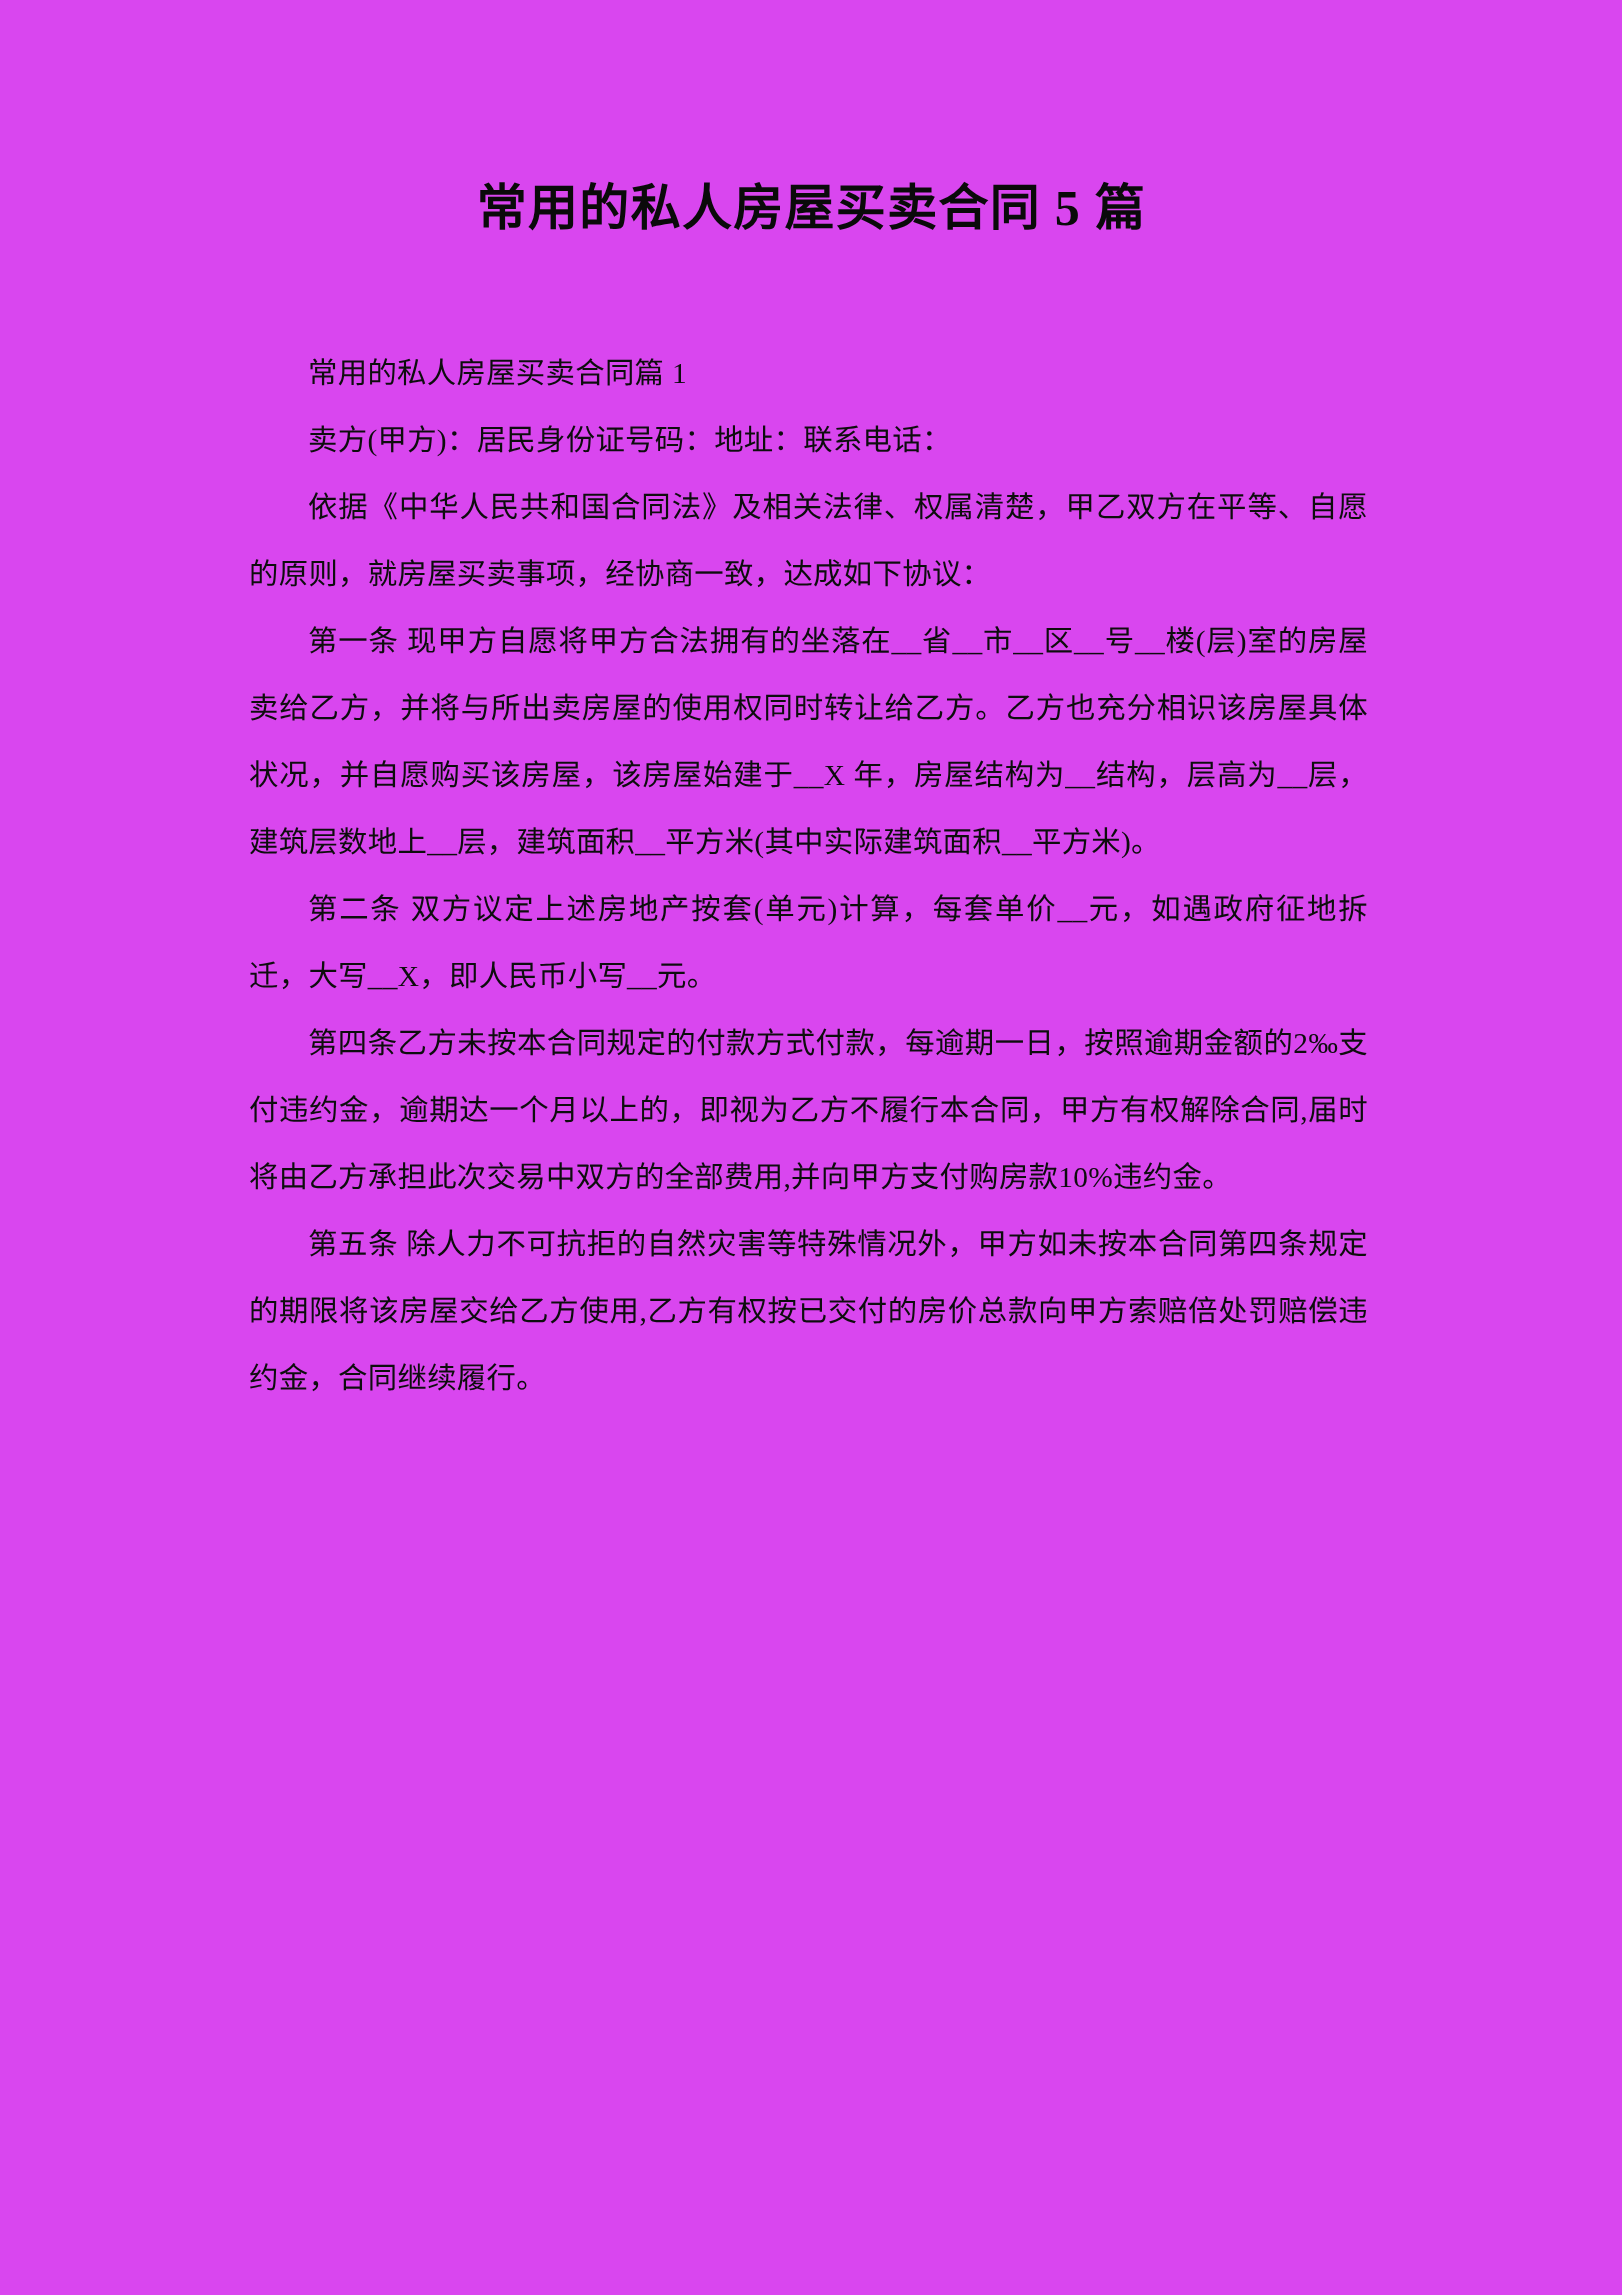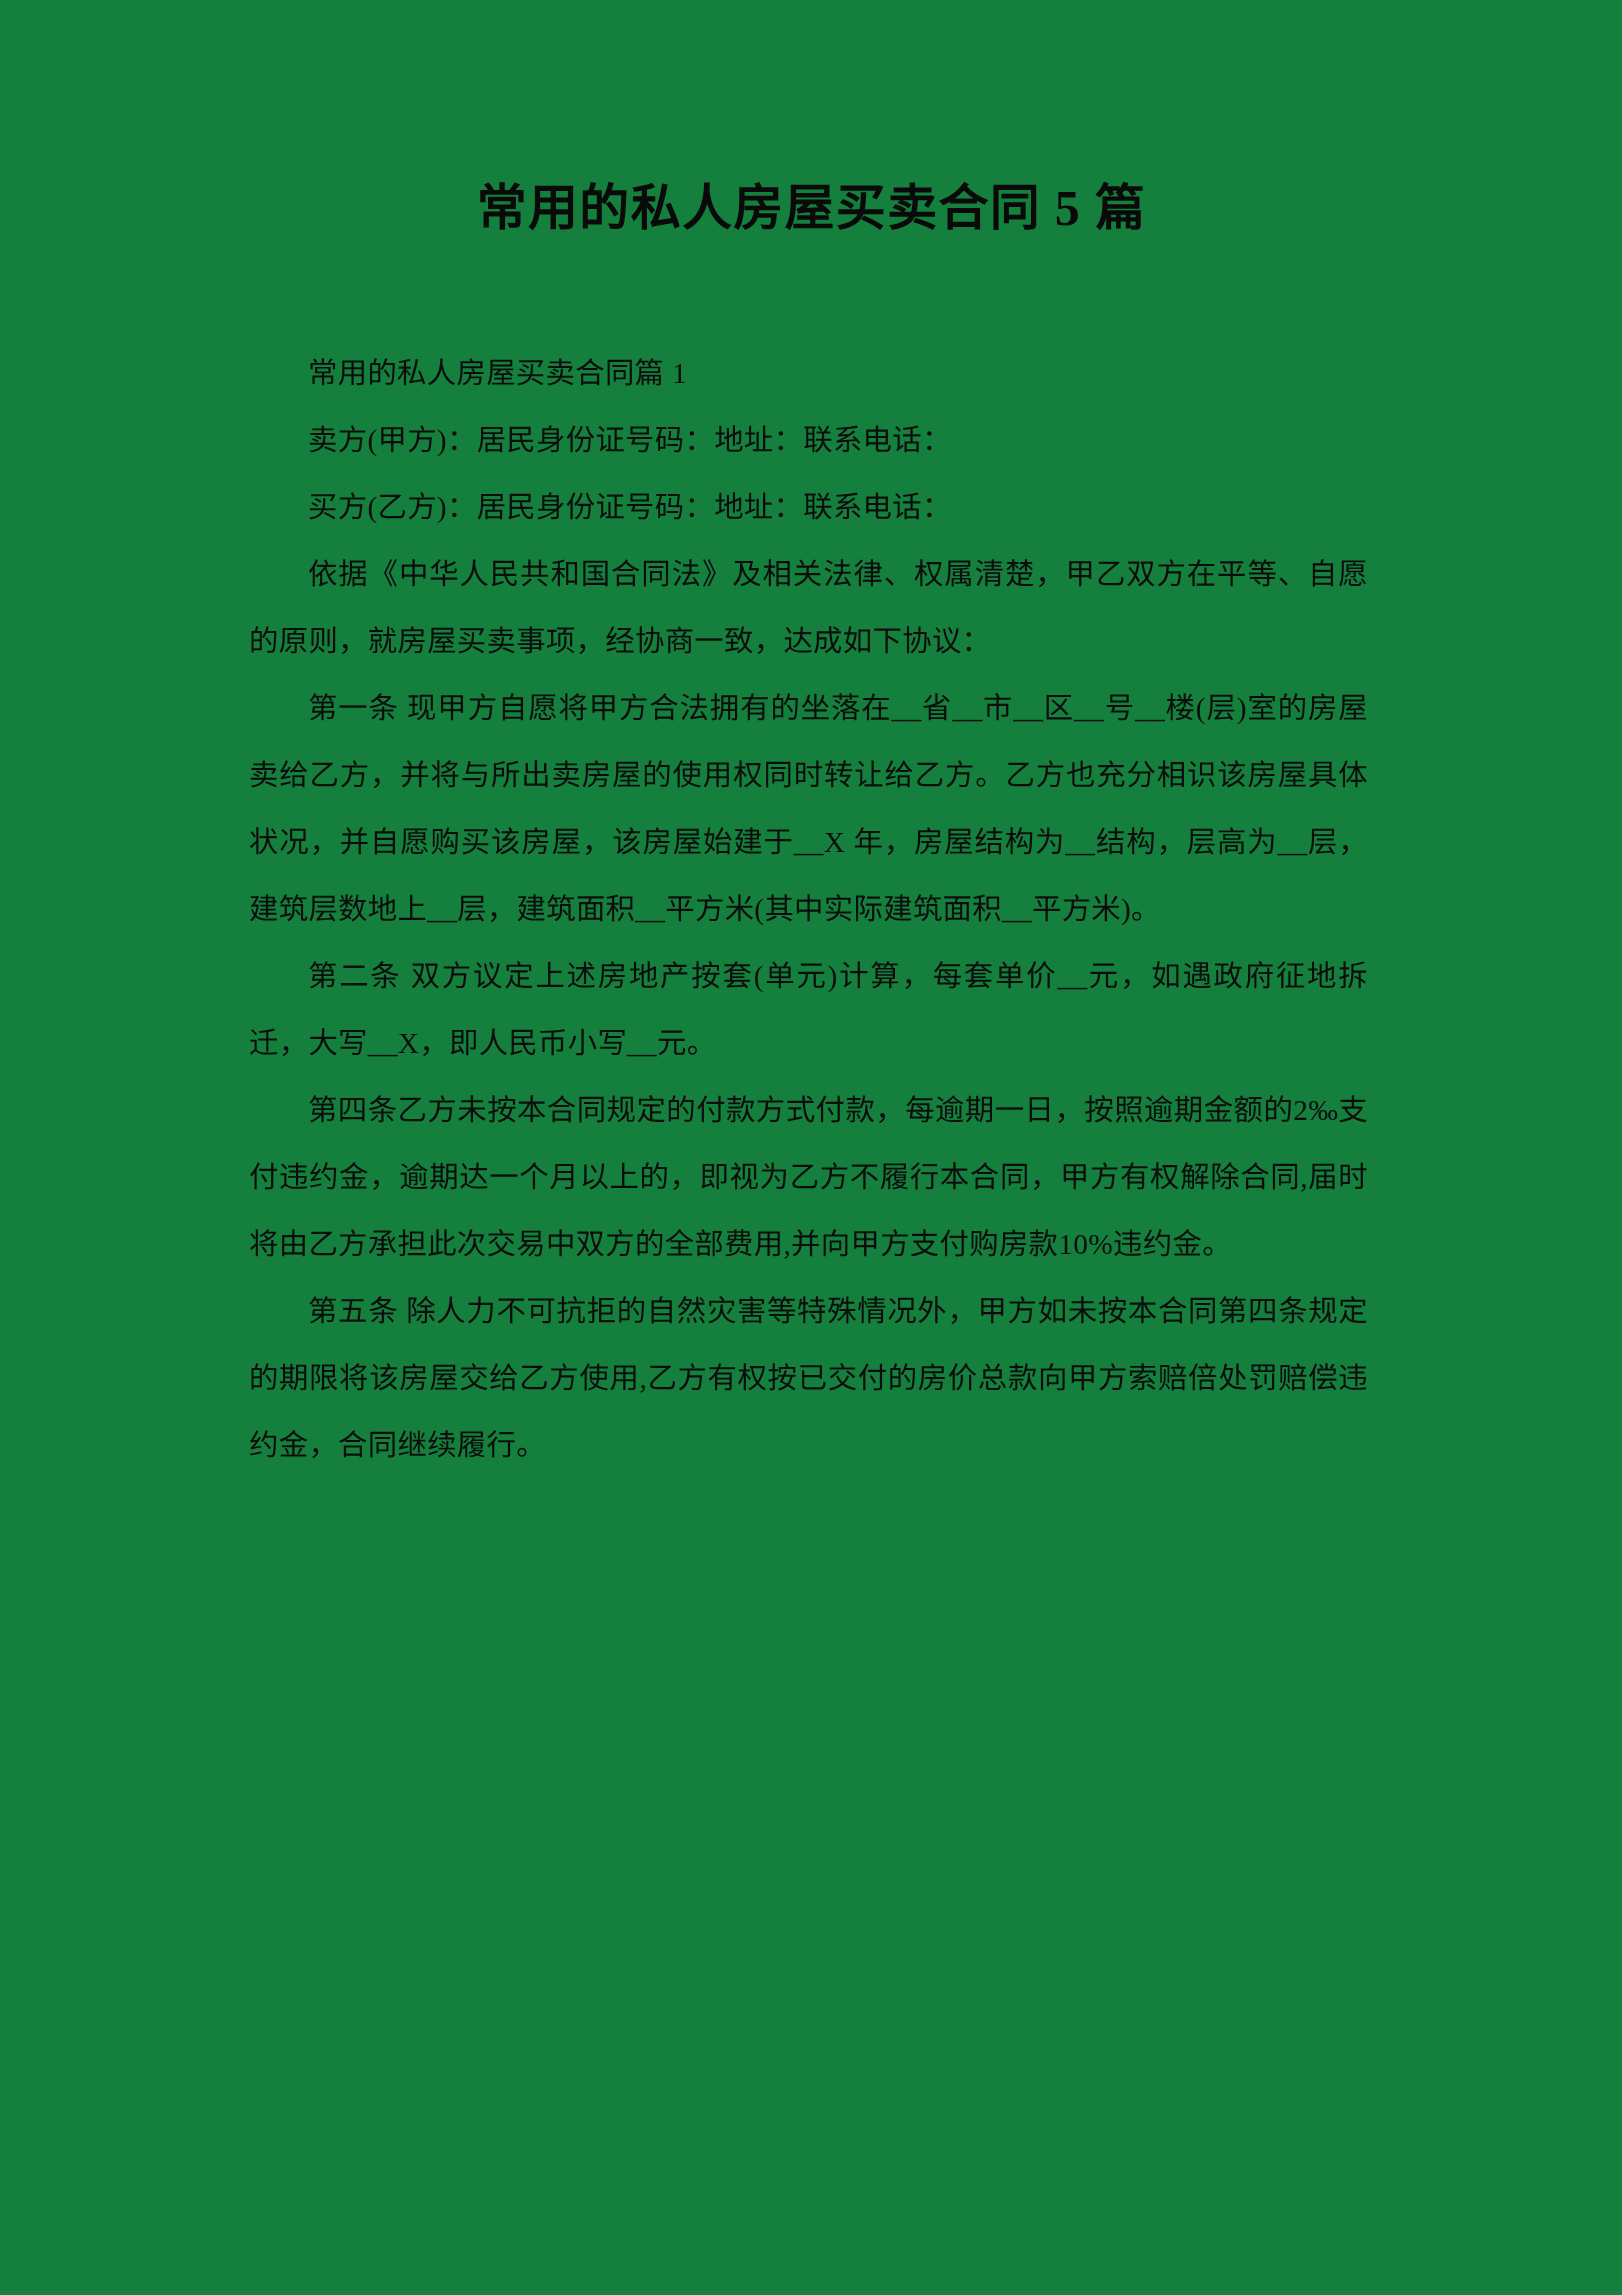--- a/index.html
+++ b/index.html
@@ -14,21 +14,21 @@
     font-family: "Liberation Serif", "DejaVu Serif", serif;
     color: #000;
     overflow: hidden;
   }
 
   .page {
     position: relative;
     box-sizing: border-box;
     width: 1623px;
     height: 2295px;
-    background: #15803d;
+    background: #d946ef;
     padding: 0;
   }
 
   .doc-title {
     margin: 0;
     padding: 0;
     position: absolute;
     left: 0;
     right: 0;
     top: 178px;
@@ -73,21 +73,20 @@
 <div class="page">
 
   <h1 class="doc-title">常用的私人房屋买卖合同 5 篇</h1>
 
   <div class="body-block">
 
     <p class="para sub-heading">常用的私人房屋买卖合同篇 1</p>
 
     <p class="para">卖方(甲方)：居民身份证号码：地址：联系电话：</p>
 
-    <p class="para">买方(乙方)：居民身份证号码：地址：联系电话：</p>
 
     <p class="para">依据《中华人民共和国合同法》及相关法律、权属清楚，甲乙双方在平等、自愿的原则，就房屋买卖事项，经协商一致，达成如下协议：</p>
 
     <p class="para">第一条 现甲方自愿将甲方合法拥有的坐落在__省__市__区__号__楼(层)室的房屋卖给乙方，并将与所出卖房屋的使用权同时转让给乙方。乙方也充分相识该房屋具体状况，并自愿购买该房屋，该房屋始建于__X 年，房屋结构为__结构，层高为__层，建筑层数地上__层，建筑面积__平方米(其中实际建筑面积__平方米)。</p>
 
     <p class="para">第二条 双方议定上述房地产按套(单元)计算，每套单价__元，如遇政府征地拆迁，大写__X，即人民币小写__元。</p>
 
 
     <p class="para">第四条乙方未按本合同规定的付款方式付款，每逾期一日，按照逾期金额的2‰支付违约金，逾期达一个月以上的，即视为乙方不履行本合同，甲方有权解除合同,届时将由乙方承担此次交易中双方的全部费用,并向甲方支付购房款10%违约金。</p>
 

